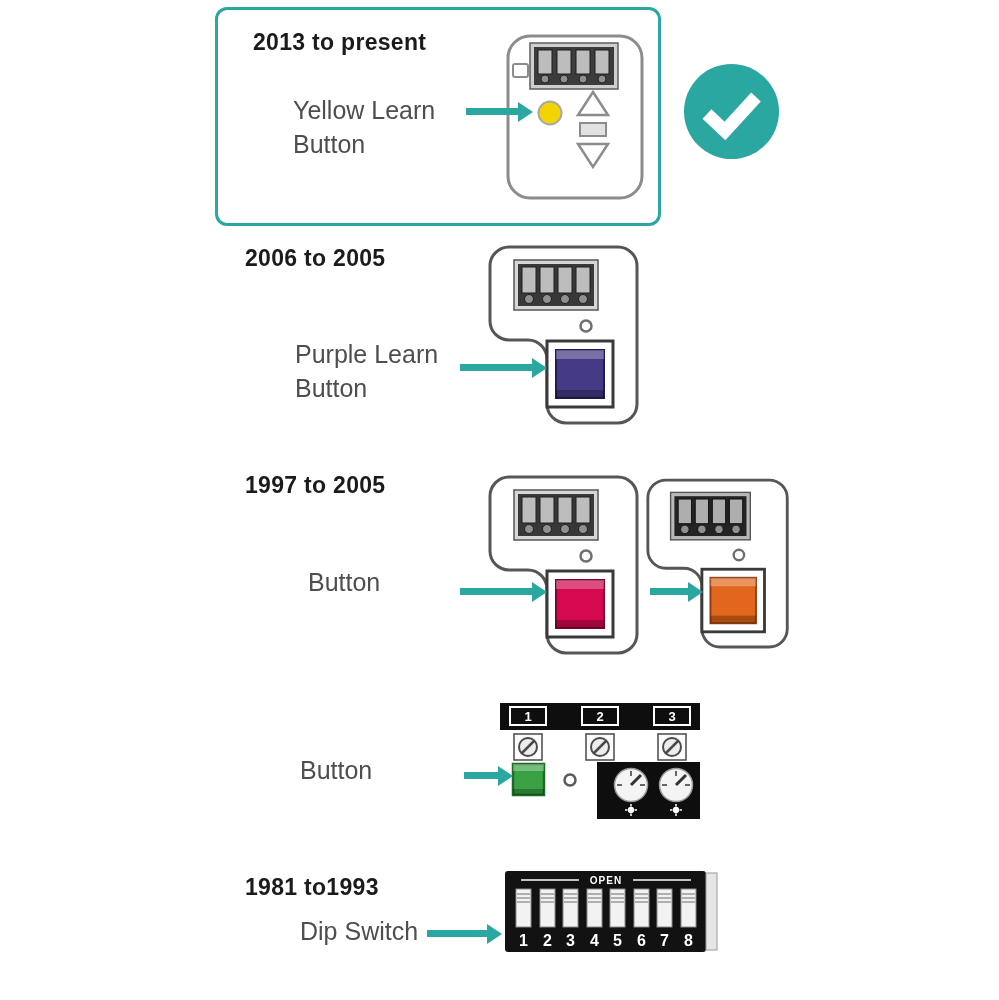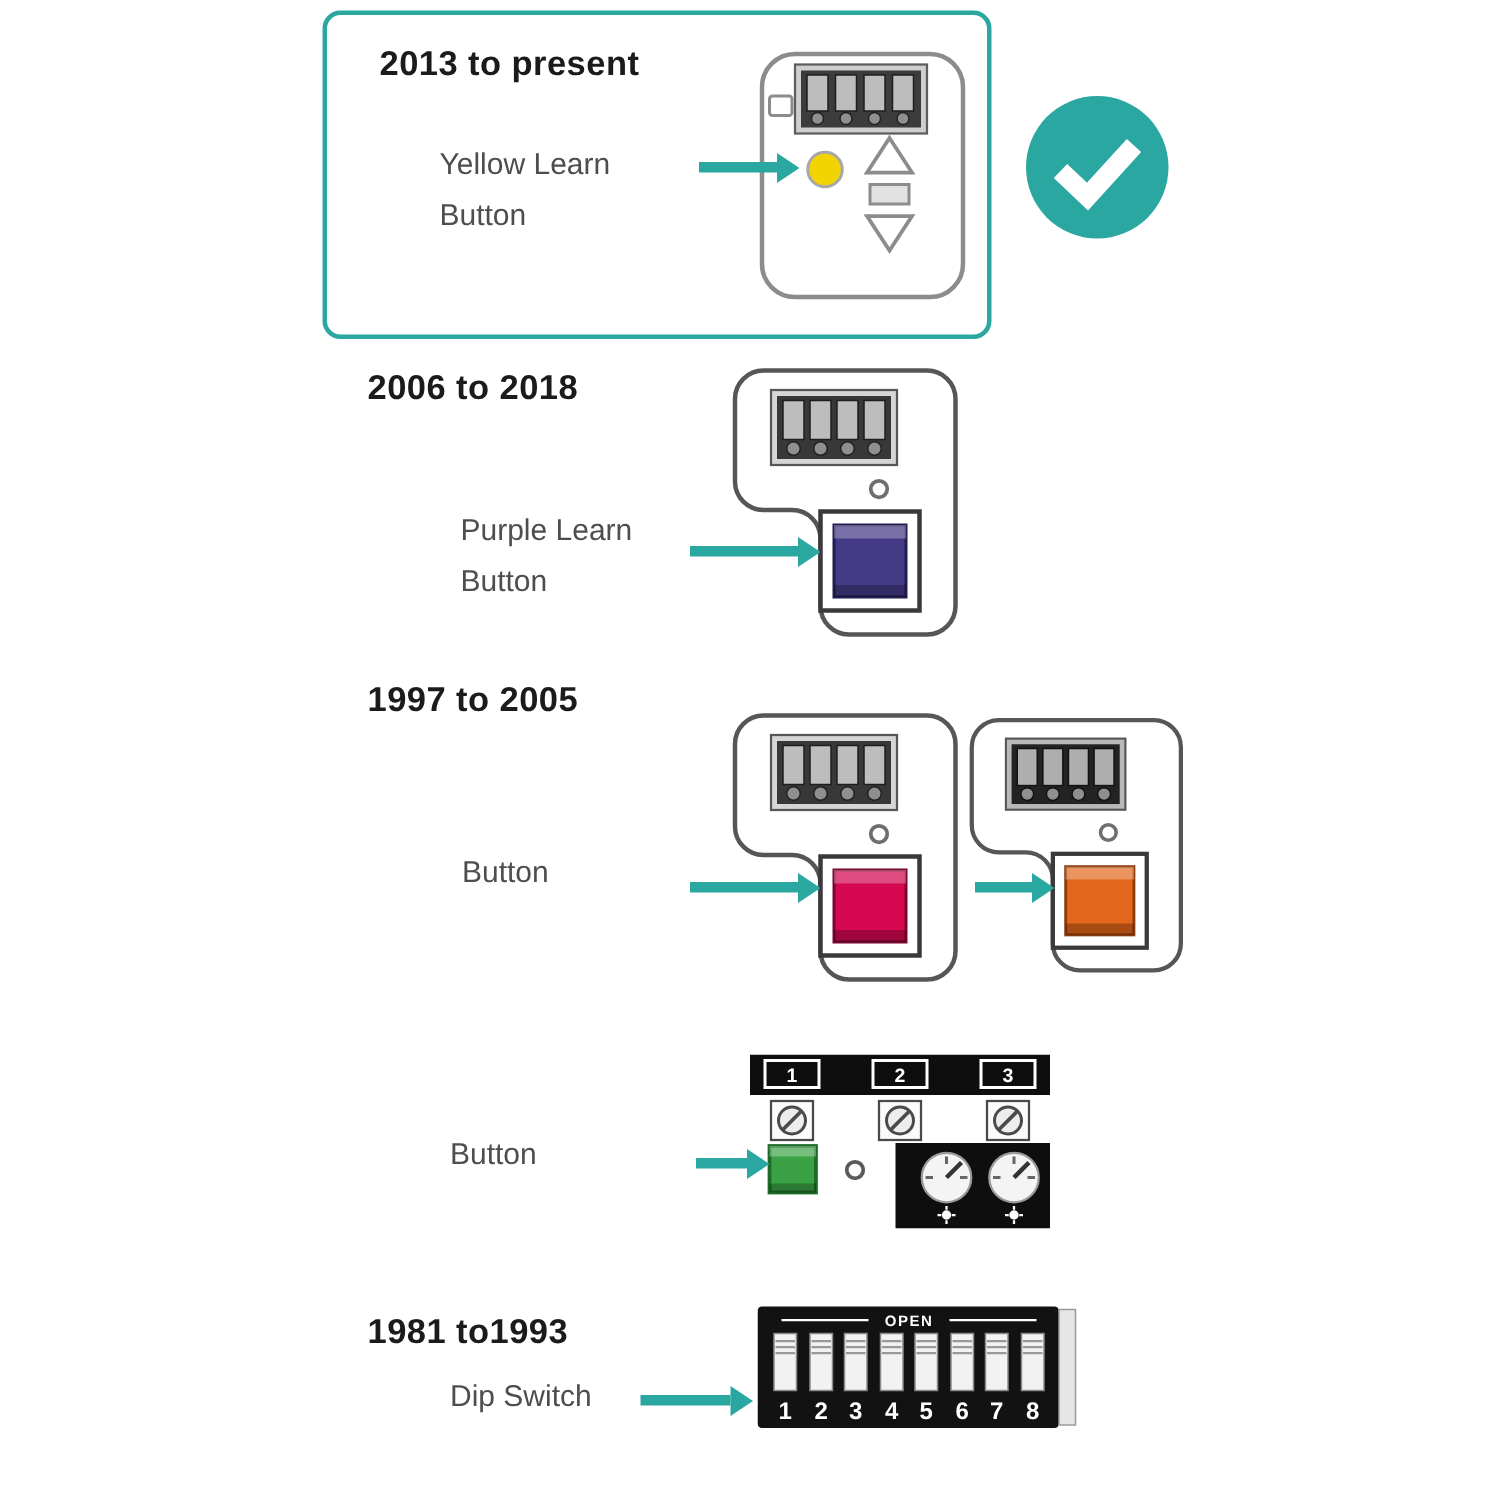--- a/index.html
+++ b/index.html
@@ -7,21 +7,21 @@
   body {
     width:999px; height:1000px; position:relative; overflow:hidden;
     font-family:"Liberation Sans", sans-serif;
   }
   .stage { position:absolute; left:0; top:0; width:999px; height:900px;padding-left:37px; }
   .heading {
     position:absolute; font-weight:bold; font-size:23px;
     color:var(--heading,#1b1b1b); letter-spacing:.3px; white-space:nowrap;
   }
   .label {
-    position:absolute; font-size:20px; color:var(--label,#4e4e4e);
+    position:absolute; font-size:25px; color:var(--label,#4e4e4e);
     line-height:34px; white-space:nowrap;
   }
   .arrow {
     position:absolute; height:7px; background:var(--accent,#2aa7a1); z-index:6;
   }
   .arrow::after {
     content:""; position:absolute; left:100%; top:50%; transform:translateY(-50%);
     border-left:15px solid var(--accent,#2aa7a1);
     border-top:10px solid transparent; border-bottom:10px solid transparent;
   }
@@ -71,23 +71,23 @@
     <rect x="75" y="90" width="26" height="13" fill="#e2e2e2" stroke="#8c8c8c" stroke-width="2"></rect>
     <polygon points="73,111 103,111 88,134" fill="#fff" stroke="#8c8c8c" stroke-width="2.5"></polygon>
   </svg>
 
   <div class="check-badge" style="left:684px; top:64px;">
     <svg width="95" height="95" viewBox="0 0 95 95">
       <polyline points="23,50 41,67 72,33" fill="none" stroke="#ffffff" stroke-width="13"></polyline>
     </svg>
   </div>
 
-  <div class="heading" style="left:245px; top:245px;">2006 to 2018</div>
-
-  <div class="label" style="left:295px; top:337px;margin-left:12px;">
+  <div class="heading" style="left:245px; top:245px;">2006 to 2005</div>
+
+  <div class="label" style="left:295px; top:337px;">
     <div>Purple Learn</div>
     <div>Button</div>
   </div>
 
   <div class="arrow" style="left:460px; top:364px; width:72px;"></div>
 
   <svg class="device" style="left:487px; top:244px;" width="155" height="183" viewBox="0 0 155 183">
     <path d="M22 3 H131 A19 19 0 0 1 150 22 V160 A19 19 0 0 1 131 179 H79 A19 19 0 0 1 60 160 V115 A19 19 0 0 0 41 96 H22 A19 19 0 0 1 3 77 V22 A19 19 0 0 1 22 3 Z" fill="#fff" stroke="#565656" stroke-width="3"></path>
     <g>
       <rect x="27" y="16" width="84" height="50" fill="#d6d6d6" stroke="#565656" stroke-width="1.5"></rect>
@@ -103,21 +103,21 @@
     </g>
     <circle cx="99" cy="82" r="5.5" fill="#fff" stroke="#6e6e6e" stroke-width="2.5"></circle>
     <g>
       <rect x="60" y="97" width="66" height="66" fill="#fff" stroke="#3a3a3a" stroke-width="3"></rect>
       <rect x="69" y="106" width="48" height="48" fill="var(--purple,#453a86)" stroke="#211c52" stroke-width="2"></rect>
       <rect x="69" y="106" width="48" height="9" fill="#ffffff" opacity="0.28"></rect>
       <rect x="69" y="146" width="48" height="8" fill="#000000" opacity="0.25"></rect>
     </g>
   </svg>
 
-  <div class="heading" style="left:245px; top:453px;">1997 to 2005</div>
+  <div class="heading" style="left:245px; top:472px;">1997 to 2005</div>
 
   <div class="label" style="left:308px; top:565px;">
     <div>Button</div>
   </div>
 
   <div class="arrow" style="left:460px; top:588px; width:72px;"></div>
   <div class="arrow" style="left:650px; top:588px; width:38px;"></div>
 
   <svg class="device" style="left:487px; top:474px;" width="155" height="183" viewBox="0 0 155 183">
     <path d="M22 3 H131 A19 19 0 0 1 150 22 V160 A19 19 0 0 1 131 179 H79 A19 19 0 0 1 60 160 V115 A19 19 0 0 0 41 96 H22 A19 19 0 0 1 3 77 V22 A19 19 0 0 1 22 3 Z" fill="#fff" stroke="#565656" stroke-width="3"></path>

